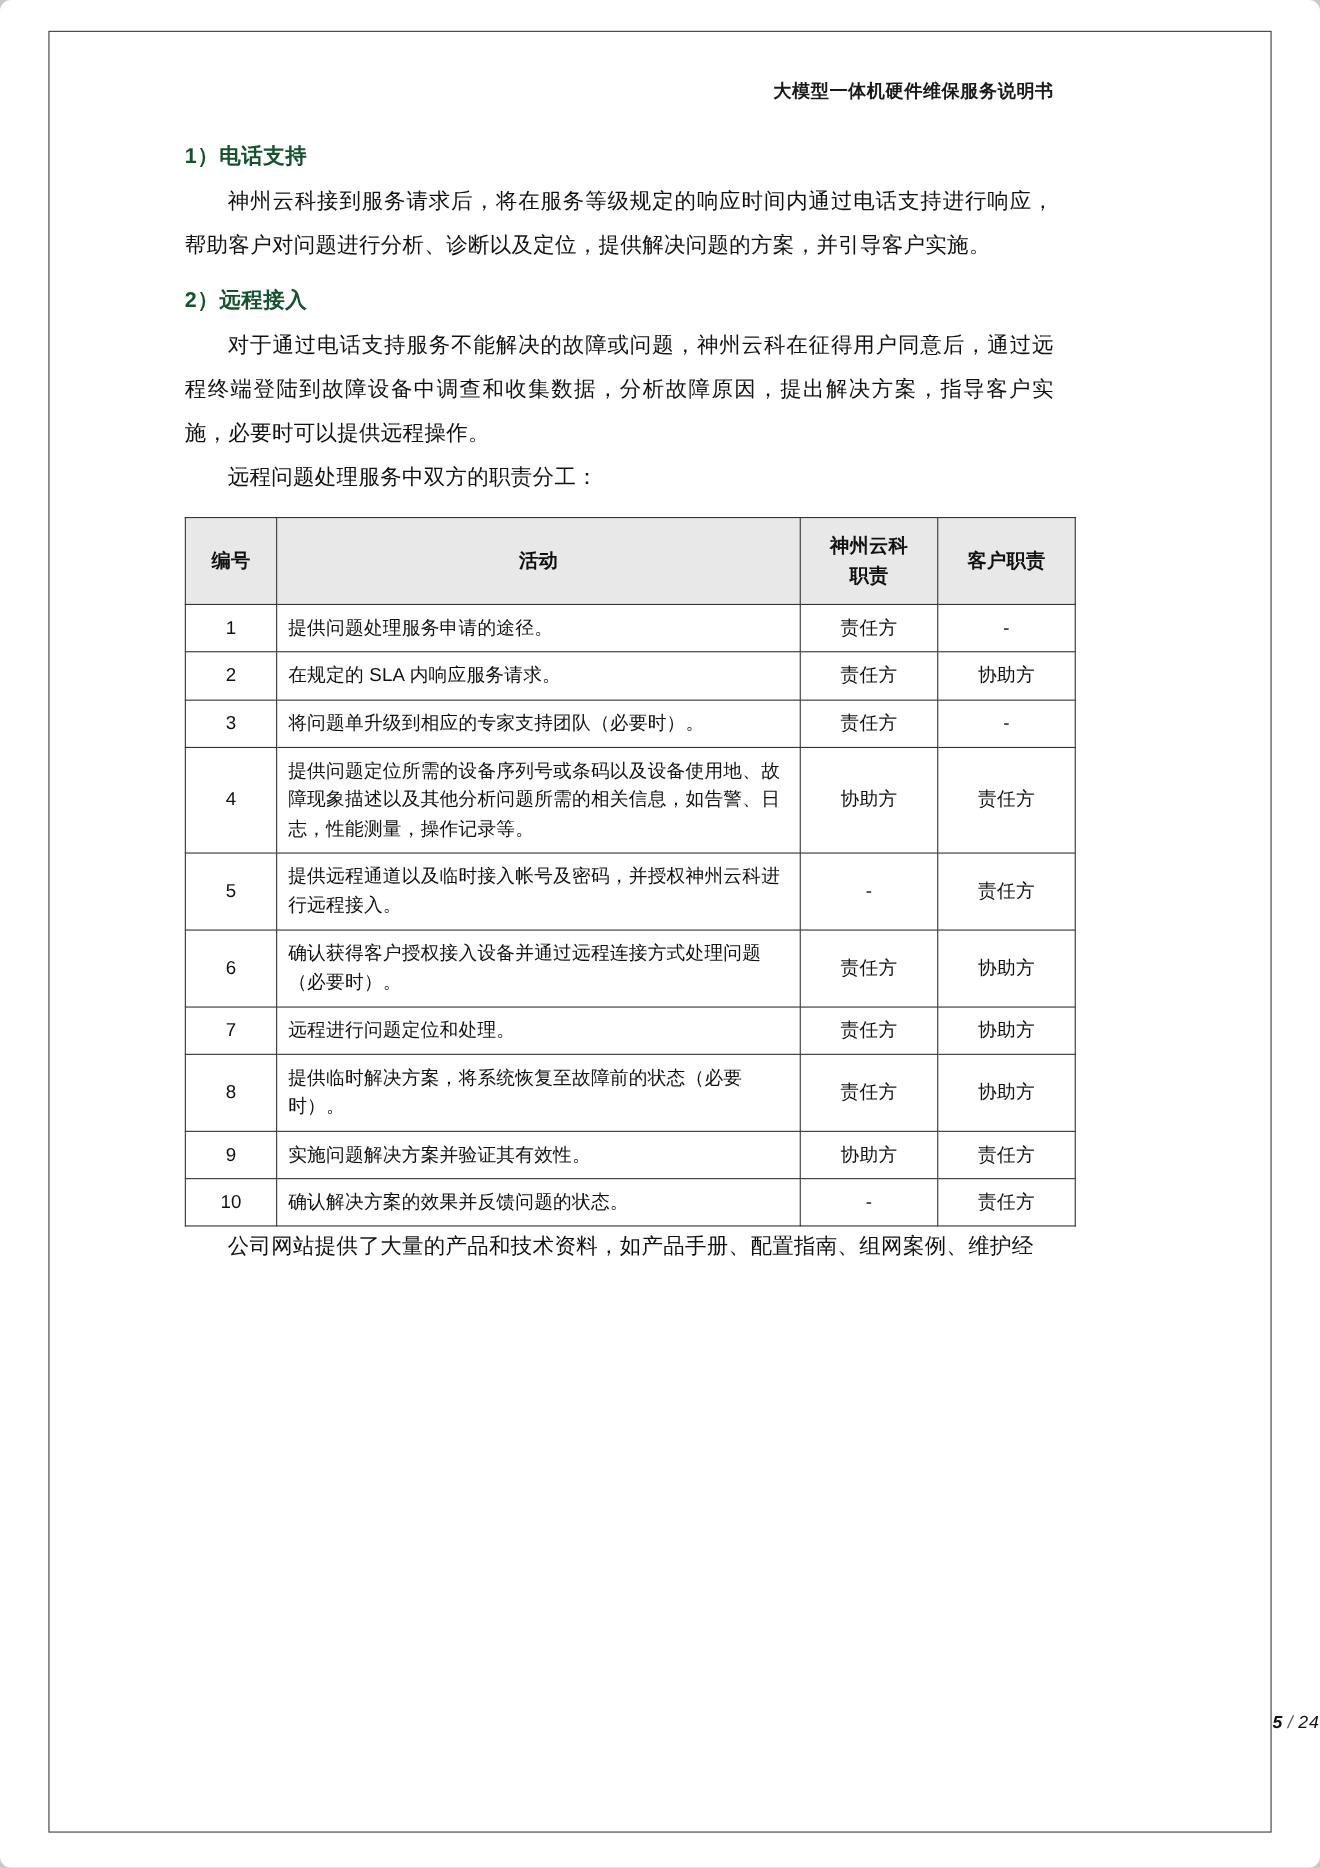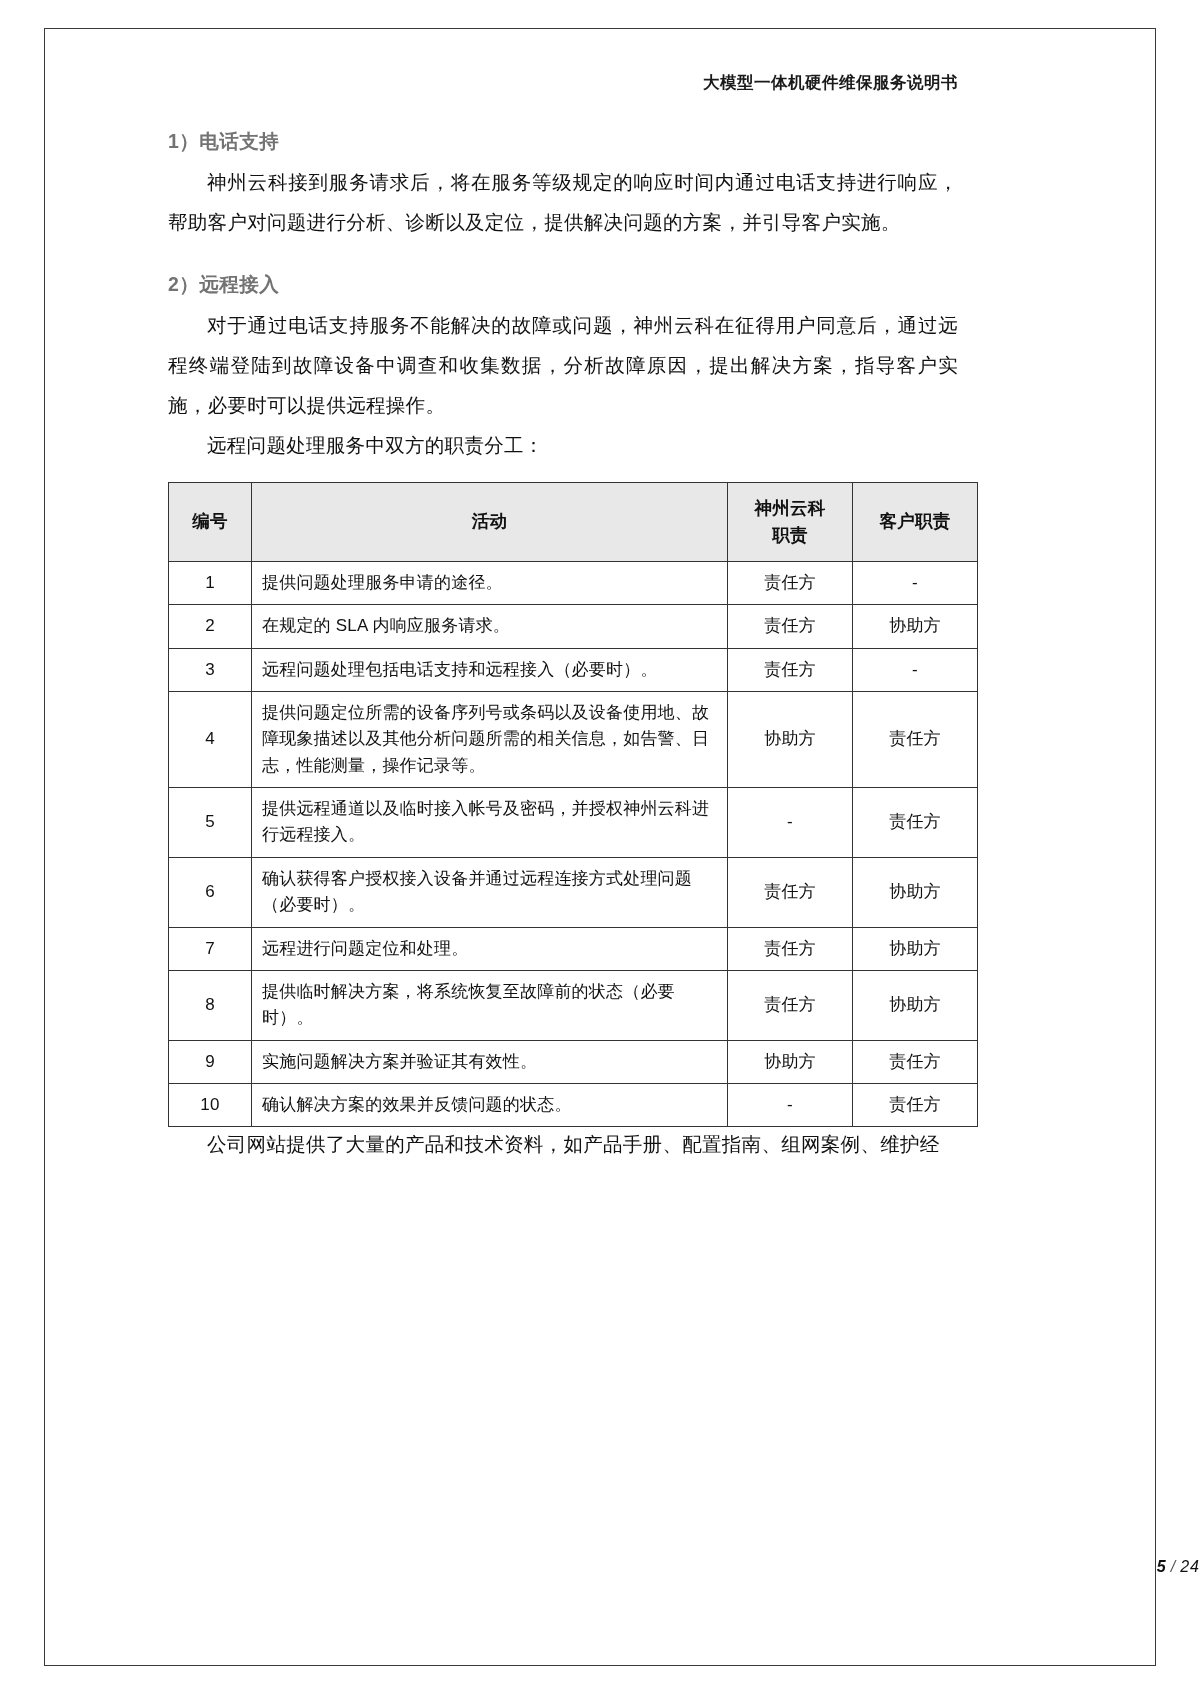--- a/index.html
+++ b/index.html
@@ -10,20 +10,21 @@
   body {
     font-family: "Liberation Sans", sans-serif;
   }
   .page {
     position: relative;
     width: 1200px;
     height: 1698px;
     background: #ffffff;
     box-sizing: border-box;
     overflow: hidden;
+    border-radius: 10px;
   }
   .page-border {
     position: absolute;
     left: 44px;
     top: 28px;
     width: 1112px;
     height: 1638px;
     border: 1.5px solid #3a3a3a;
     box-sizing: border-box;
     pointer-events: none;
@@ -56,23 +57,23 @@
     text-align: justify;
     text-justify: inter-ideograph;
     font-family: Liberation Mono, monospace;
   }
   .para-indent {
     text-indent: 2em;
   }
   .heading-num {
     font-size: 19.5px;
     font-weight: bold;
-    color: #737373;
+    color: #14532d;
     letter-spacing: 0.5px;
-    margin-top: 26px;
+    margin-top: 14px;
     margin-bottom: 10px;
   }
   .section-head {
     margin-top: 46px;
     margin-bottom: 18px;
     font-size: 22px;
     color: #0d0d0d;
     letter-spacing: 0.5px;
   }
   .section-head .sec-num {
@@ -167,21 +168,21 @@
           <td class="center">-</td>
         </tr>
         <tr>
           <td class="center">2</td>
           <td>在规定的 SLA 内响应服务请求。</td>
           <td class="center">责任方</td>
           <td class="center">协助方</td>
         </tr>
         <tr>
           <td class="center">3</td>
-          <td>远程问题处理包括电话支持和远程接入（必要时）。</td>
+          <td>将问题单升级到相应的专家支持团队（必要时）。</td>
           <td class="center">责任方</td>
           <td class="center">-</td>
         </tr>
         <tr>
           <td class="center">4</td>
           <td>提供问题定位所需的设备序列号或条码以及设备使用地、故障现象描述以及其他分析问题所需的相关信息，如告警、日志，性能测量，操作记录等。</td>
           <td class="center">协助方</td>
           <td class="center">责任方</td>
         </tr>
         <tr>

